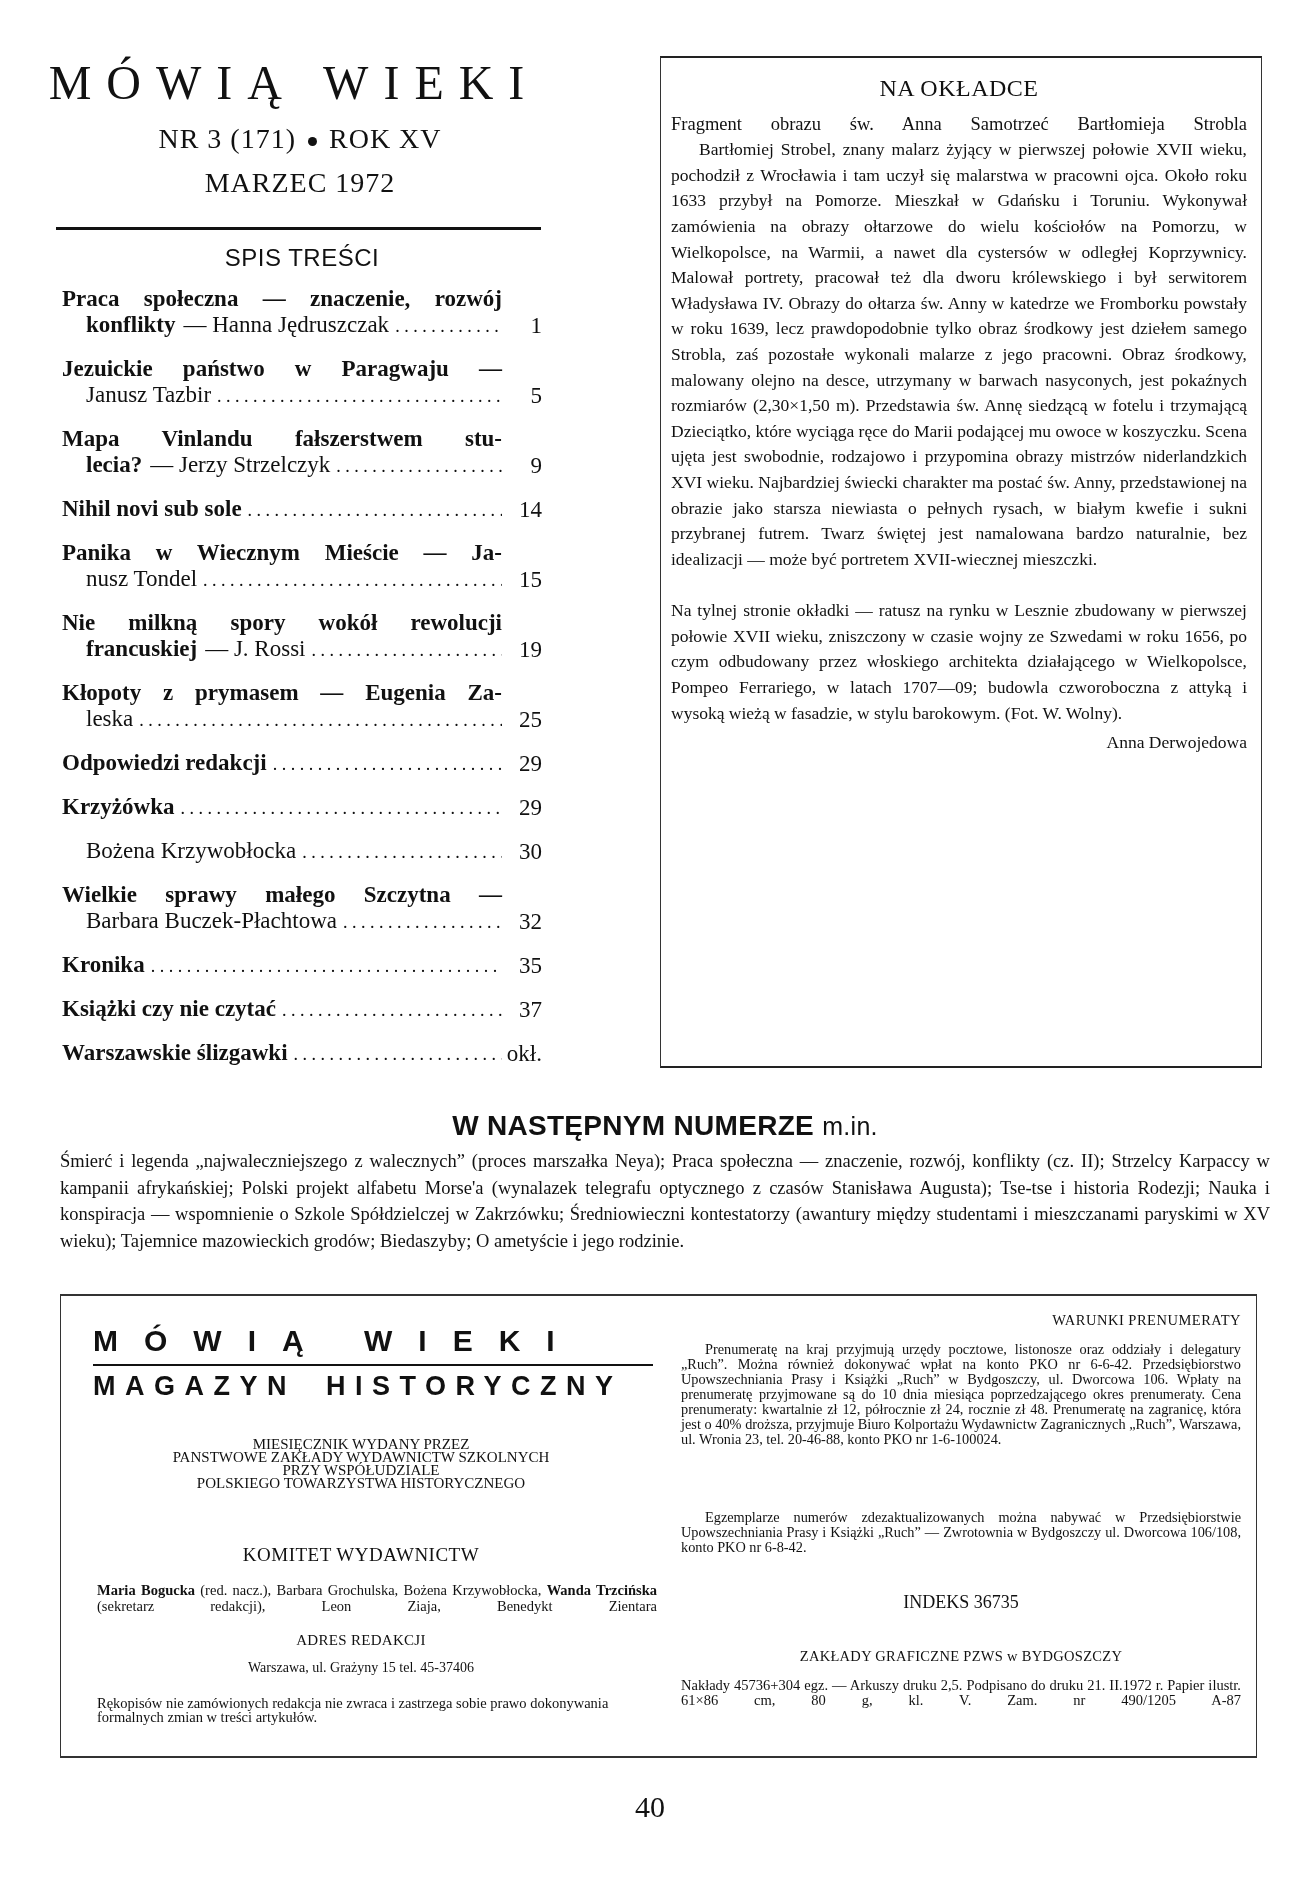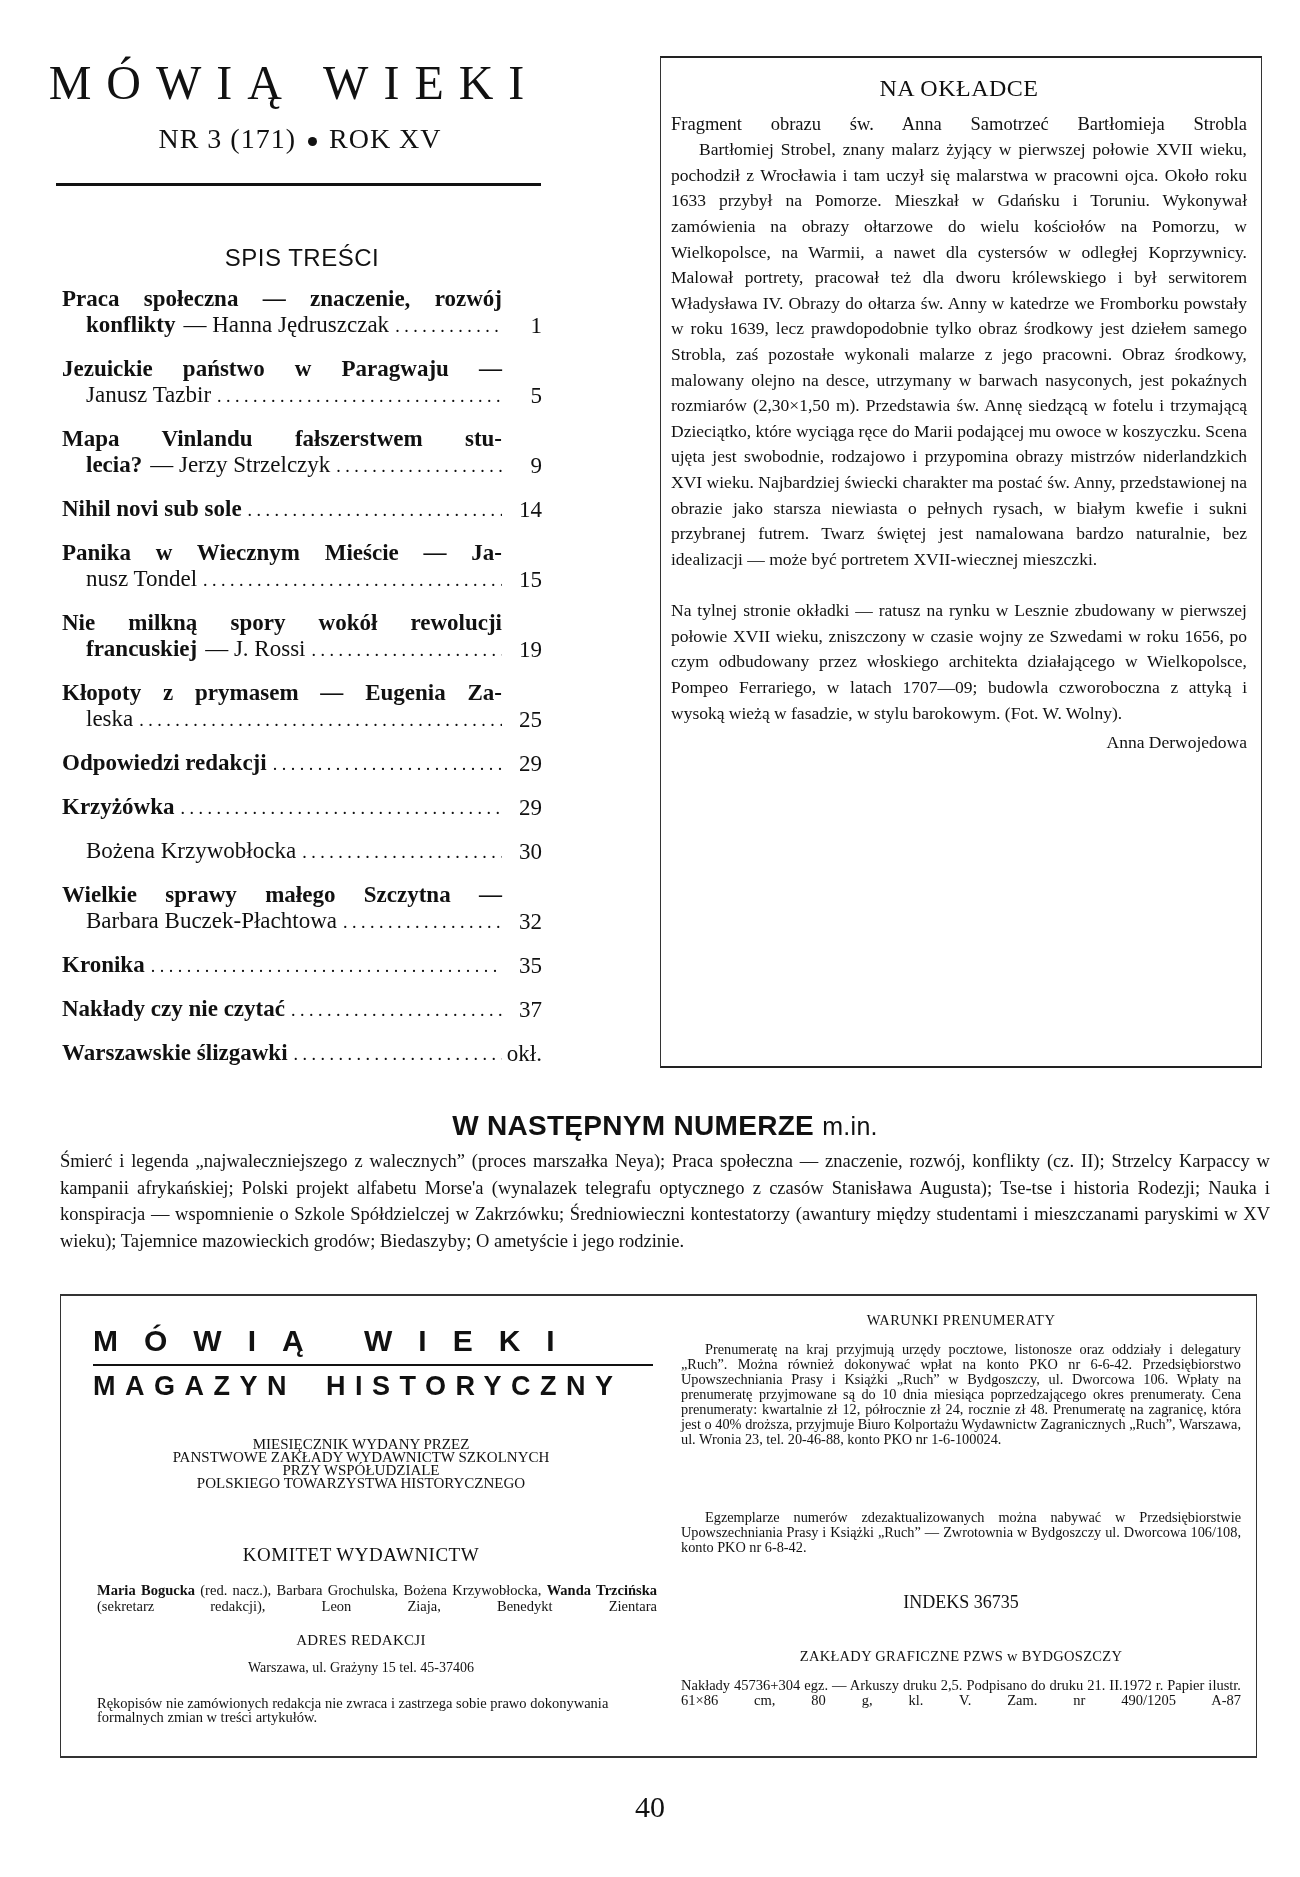--- a/index.html
+++ b/index.html
@@ -70,37 +70,38 @@
   .brand-2 .gap { display: inline-block; width: 30px; }
 
   .pub { position: absolute; left: 0; width: 600px; top: 142px; text-align: center; font-family: "Liberation Serif", serif; font-size: 15px; line-height: 13px; text-transform: uppercase; }
   .commit-h { position: absolute; left: 0; width: 600px; top: 248px; text-align: center; font-family: "Liberation Serif", serif; font-size: 19px; letter-spacing: 0.5px; }
   .commit-b { position: absolute; left: 36px; width: 560px; top: 286px; font-family: "Liberation Serif", serif; font-size: 14.5px; line-height: 16px; text-align: justify; text-align-last: justify; }
   .commit-b b { font-weight: bold; }
   .addr-h { position: absolute; left: 0; width: 600px; top: 336px; text-align: center; font-family: "Liberation Serif", serif; font-size: 15px; letter-spacing: 0.3px; }
   .addr-b { position: absolute; left: 0; width: 600px; top: 364px; text-align: center; font-family: "Liberation Serif", serif; font-size: 14px; }
   .disclaimer { position: absolute; left: 36px; width: 540px; top: 400px; font-family: "Liberation Serif", serif; font-size: 14.5px; line-height: 14px; }
 
-  .sub-h { position: absolute; left: 0; width: 560px; top: 16px; text-align: center; font-family: "Liberation Serif", serif; font-size: 14.5px; letter-spacing: 0.5px; }
+  .sub-h { position: absolute; left: 0; width: 560px; top: 16px; text-align: right; font-family: "Liberation Serif", serif; font-size: 14.5px; letter-spacing: 0.5px; }
   .sub-b { position: absolute; left: 0; width: 560px; top: 46px; font-family: "Liberation Serif", serif; font-size: 14.3px; line-height: 15px; text-align: justify; text-indent: 24px; }
   .egz { position: absolute; left: 0; width: 560px; top: 214px; font-family: "Liberation Serif", serif; font-size: 14.3px; line-height: 15px; text-align: justify; text-indent: 24px; }
   .indeks { position: absolute; left: 0; width: 560px; top: 296px; text-align: center; font-family: "Liberation Serif", serif; font-size: 18px; }
   .zaklady { position: absolute; left: 0; width: 560px; top: 352px; text-align: center; font-family: "Liberation Serif", serif; font-size: 14.5px; letter-spacing: 0.3px; }
   .naklady { position: absolute; left: 0; width: 560px; top: 382px; font-family: "Liberation Serif", serif; font-size: 14.5px; line-height: 15px; text-align: justify; text-align-last: justify; }
 
   #page-number { left: 0; width: 1300px; top: 1790px; text-align: center; font-family: "Liberation Serif", serif; font-size: 30px; }
 </style>
 </head>
 <body>
 
 <div id="masthead" class="abs">
   <div class="mast-title">MÓWIĄ WIEKI</div>
   <div class="mast-issue">
     <span>NR 3 (171)</span><span class="dot"></span><span>ROK XV</span>
   </div>
+  <div class="mast-date">MARZEC 1972</div>
   <div class="mast-rule"></div>
 </div>
 
 <div id="toc" class="abs">
   <div class="toc-heading">SPIS TREŚCI</div>
   <div id="toc-list">
       <div class="toc-item">
         <div class="l1"><b>Praca społeczna — znaczenie, rozwój</b></div>
         <div class="l2">
           <b style="margin-right: 8px;">konflikty</b>
@@ -189,21 +190,21 @@
       </div>
       <div class="toc-item single">
         <div class="l2">
           <b>Kronika</b>
           <span class="leader"></span>
         </div>
         <span class="page">35</span>
       </div>
       <div class="toc-item single">
         <div class="l2">
-          <b>Nakłady czy nie czytać</b>
+          <b>Książki czy nie czytać</b>
           <span class="leader"></span>
         </div>
         <span class="page">37</span>
       </div>
       <div class="toc-item single">
         <div class="l2">
           <b>Warszawskie ślizgawki</b>
           <span class="leader"></span>
         </div>
         <span class="page">okł.</span>

